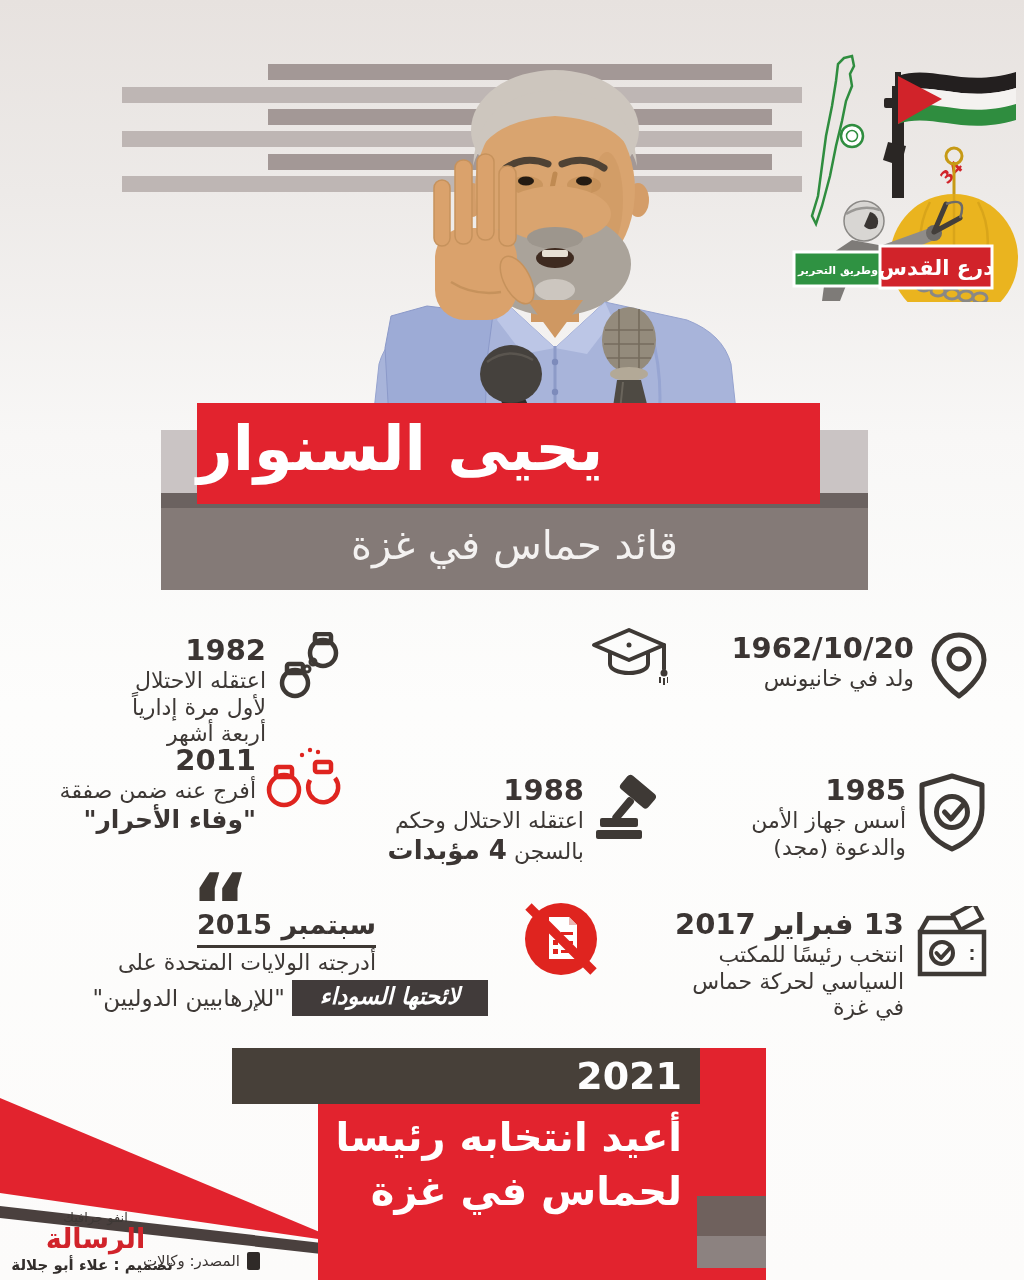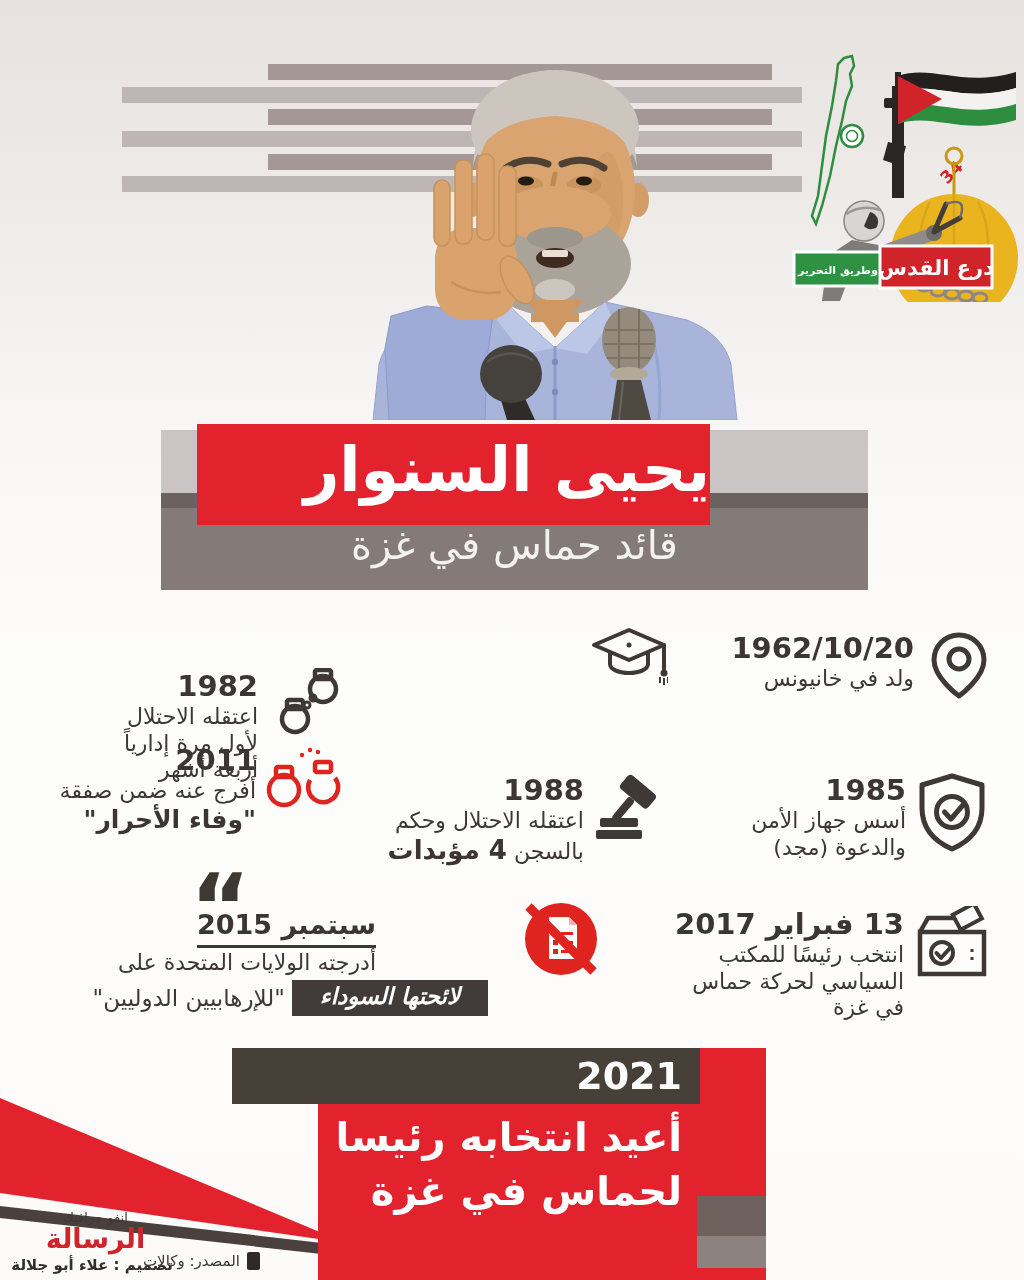--- a/index.html
+++ b/index.html
@@ -14,22 +14,22 @@
   .bar{position:absolute;height:16px;}
   .bar.dark{background:#a39896;left:268px;width:504px;}
   .bar.light{background:#beb6b4;left:122px;width:680px;}
   
   .portrait{position:absolute;left:255px;top:48px;z-index:2;}
   .logo{position:absolute;left:792px;top:46px;z-index:3;}
   
   .band-light{position:absolute;left:161px;top:430px;width:707px;height:63px;background:#cac4c4;z-index:4;}
   .band-dark{position:absolute;left:161px;top:493px;width:707px;height:97px;background:#847a77;z-index:4;}
   .band-dark .strip{position:absolute;left:0;top:0;width:100%;height:15px;background:#6b6260;}
-  .title-red{position:absolute;left:197px;top:424px;width:513px;height:101px;background:#e2232e;z-index:5;
-    display:flex;align-items:center;justify-content:flex-start;}
+  .title-red{position:absolute;left:197px;top:403px;width:623px;height:101px;background:#e2232e;z-index:5;
+    display:flex;align-items:center;justify-content:flex-end;}
   .title-red .t{color:#fff;font-size:62px;font-weight:bold;line-height:1;padding-bottom:10px;}
   .subtitle{position:absolute;left:161px;top:508px;width:707px;height:82px;z-index:5;
     display:flex;align-items:center;justify-content:center;}
   .subtitle .t{color:#f4f2f1;font-size:40px;line-height:1;padding-bottom:8px;}
   
   .ev{position:absolute;display:flex;gap:12px;align-items:flex-start;direction:rtl;text-align:right;z-index:6;}
   .ev .txt{display:flex;flex-direction:column;}
   .year{font-size:29px;font-weight:bold;color:#3b3533;line-height:1.25;}
   .line{font-size:22px;color:#3d3835;line-height:1.2;}
   .line b.big{font-size:26px;color:#3b3533;}
@@ -197,21 +197,21 @@
     <svg class="icon" width="78" height="72" viewBox="0 0 78 72">
       <polygon points="39,6 74,21 39,36 4,21" fill="none" stroke="#3e3935" stroke-width="4" stroke-linejoin="round"></polygon>
       <circle cx="39" cy="21" r="2.5" fill="#3e3935"></circle>
       <path d="M20,28 v12 c0,5 8,9 19,9 s19,-4 19,-9 v-12" fill="none" stroke="#3e3935" stroke-width="4"></path>
       <path d="M74,21 v24" stroke="#3e3935" stroke-width="4" stroke-linecap="round"></path>
       <circle cx="74" cy="49" r="3.5" fill="#3e3935"></circle>
       <path d="M70,53 v6 M74,54 v7 M78,53 v6" stroke="#3e3935" stroke-width="2"></path>
     </svg>
   </div>
 
-  <div class="ev" style="right:680px;top:668px;gap:16px">
+  <div class="ev" style="right:680px;top:632px;gap:8px">
     <svg class="icon" width="70" height="72" viewBox="0 0 70 72">
       <g fill="none" stroke="#3e3935" stroke-width="4.5">
         <circle cx="21" cy="51" r="13"></circle>
         <rect x="13" y="32" width="16" height="9" rx="2"></rect>
         <circle cx="49" cy="21" r="13"></circle>
         <rect x="41" y="2" width="16" height="9" rx="2"></rect>
         <circle cx="33" cy="37" r="3" stroke-width="3"></circle>
         <circle cx="39" cy="30" r="3" stroke-width="3"></circle>
       </g>
     </svg>

